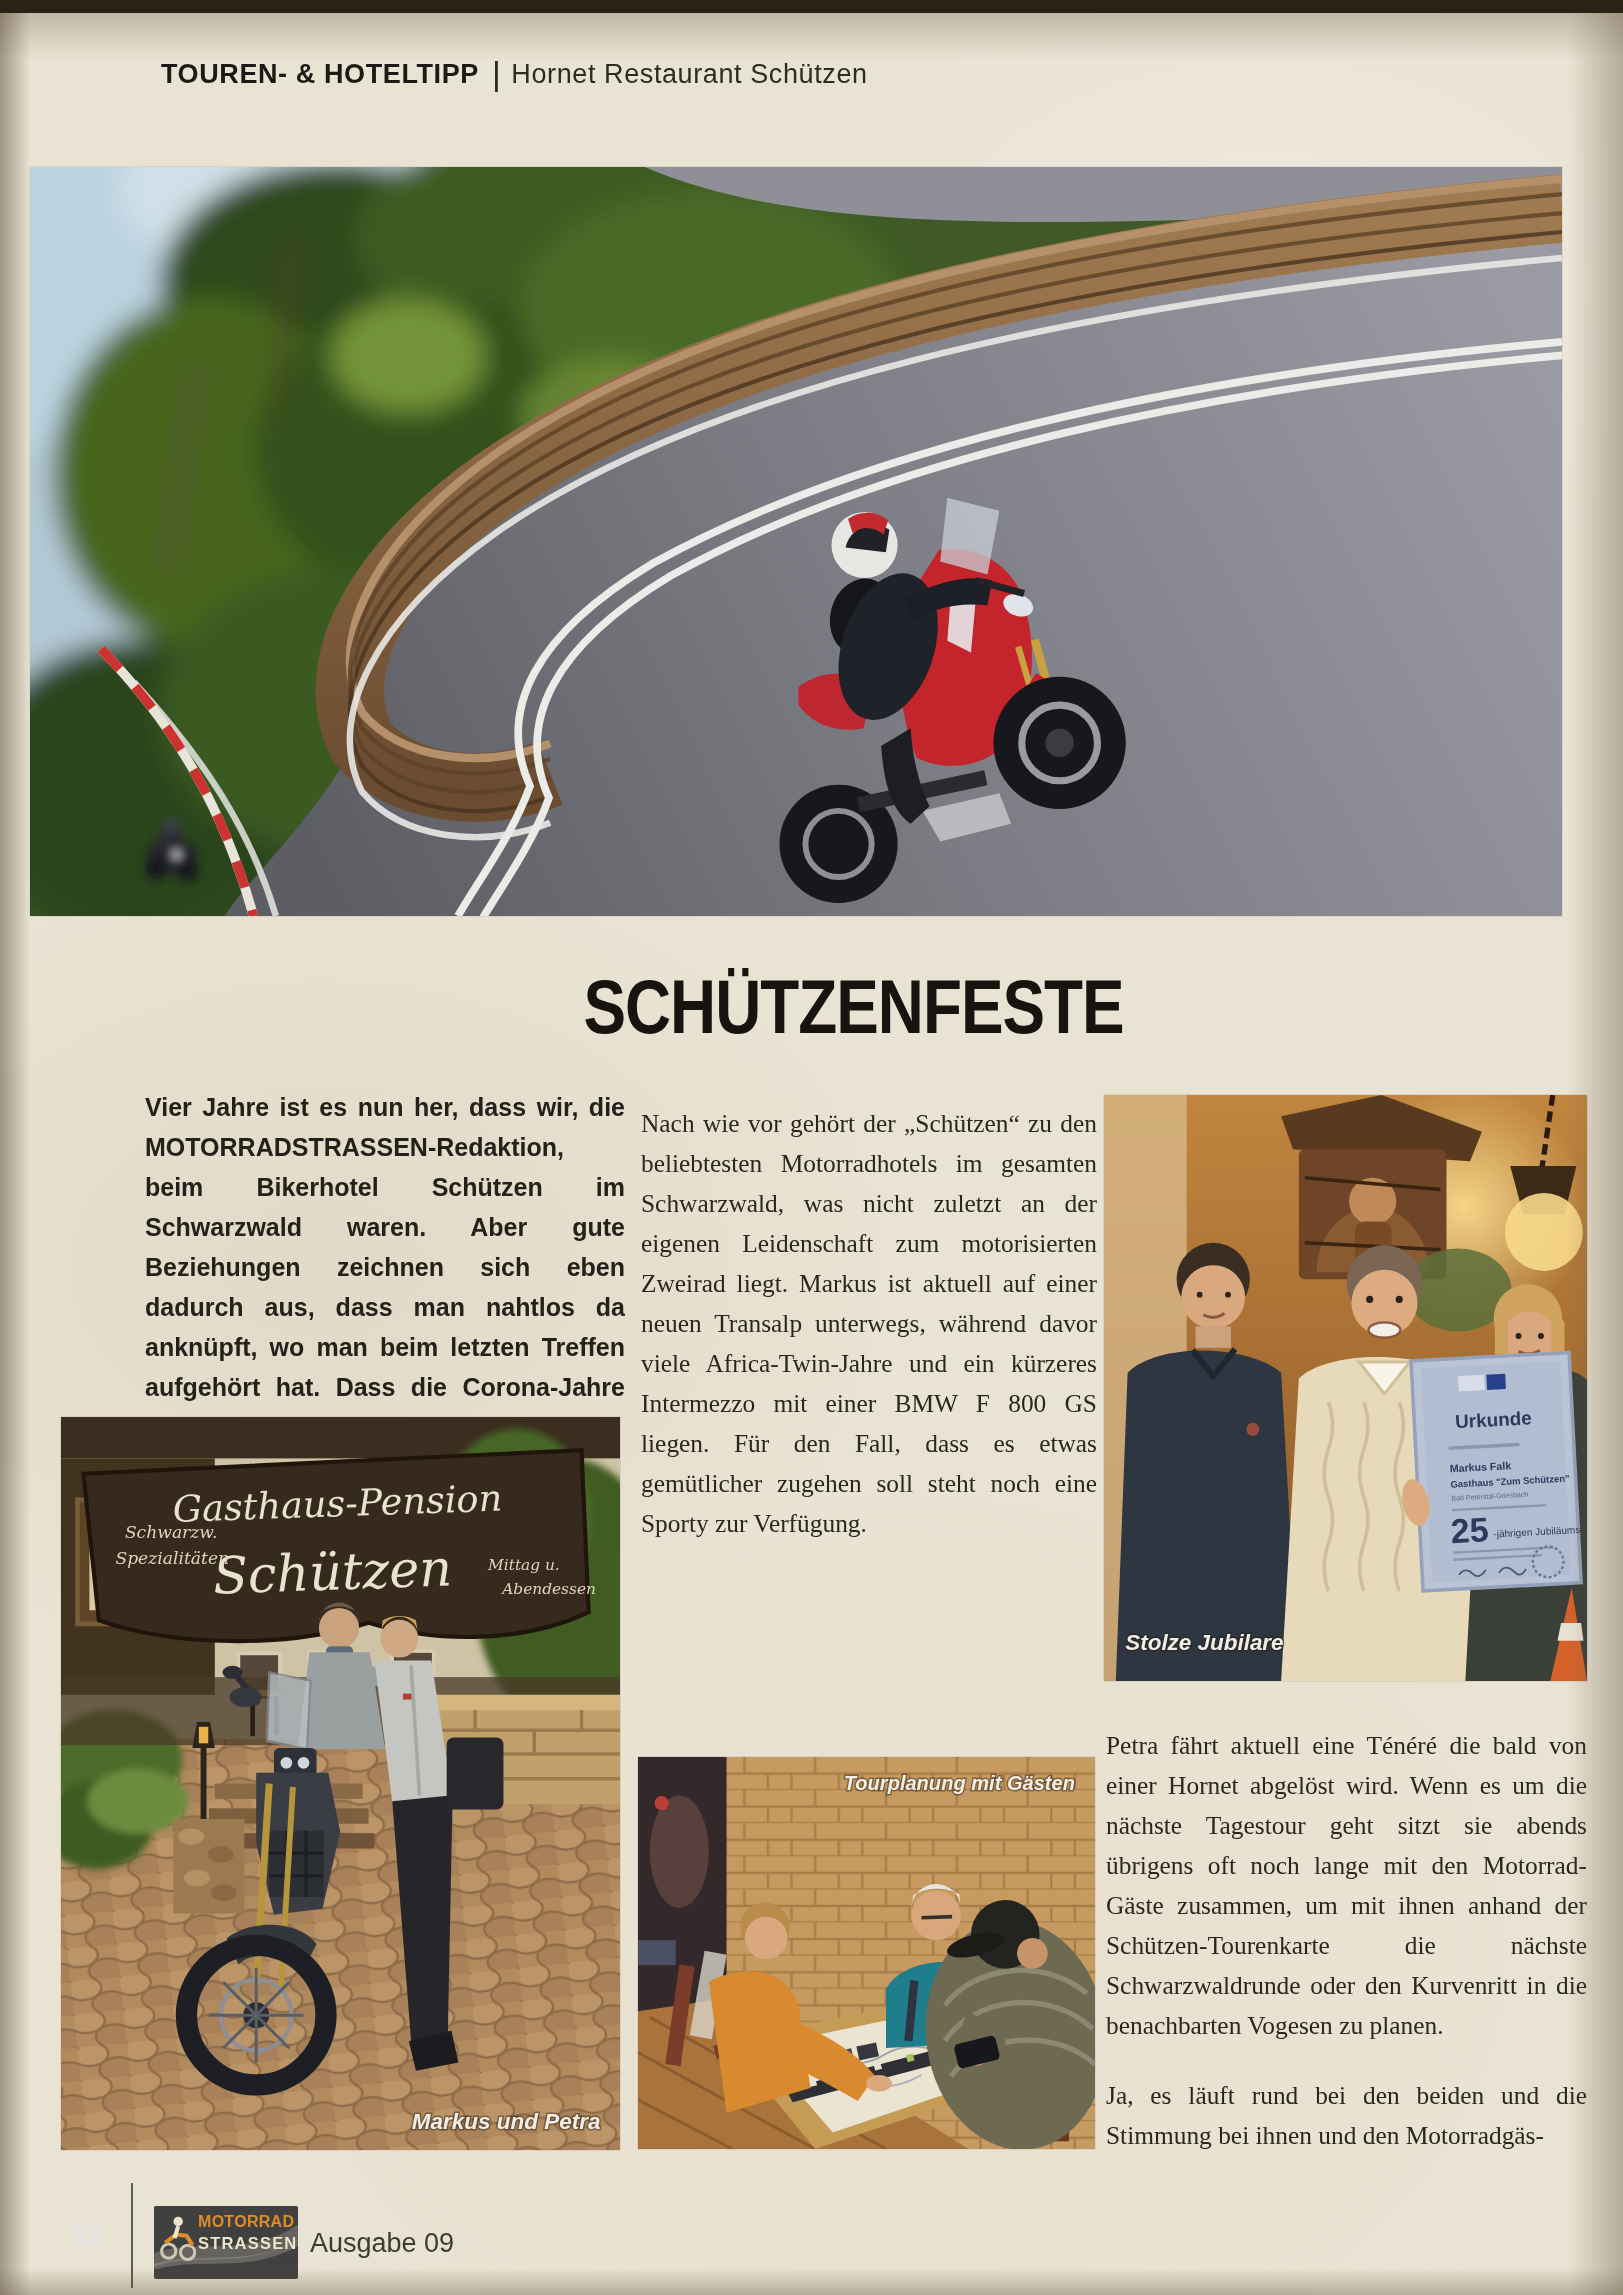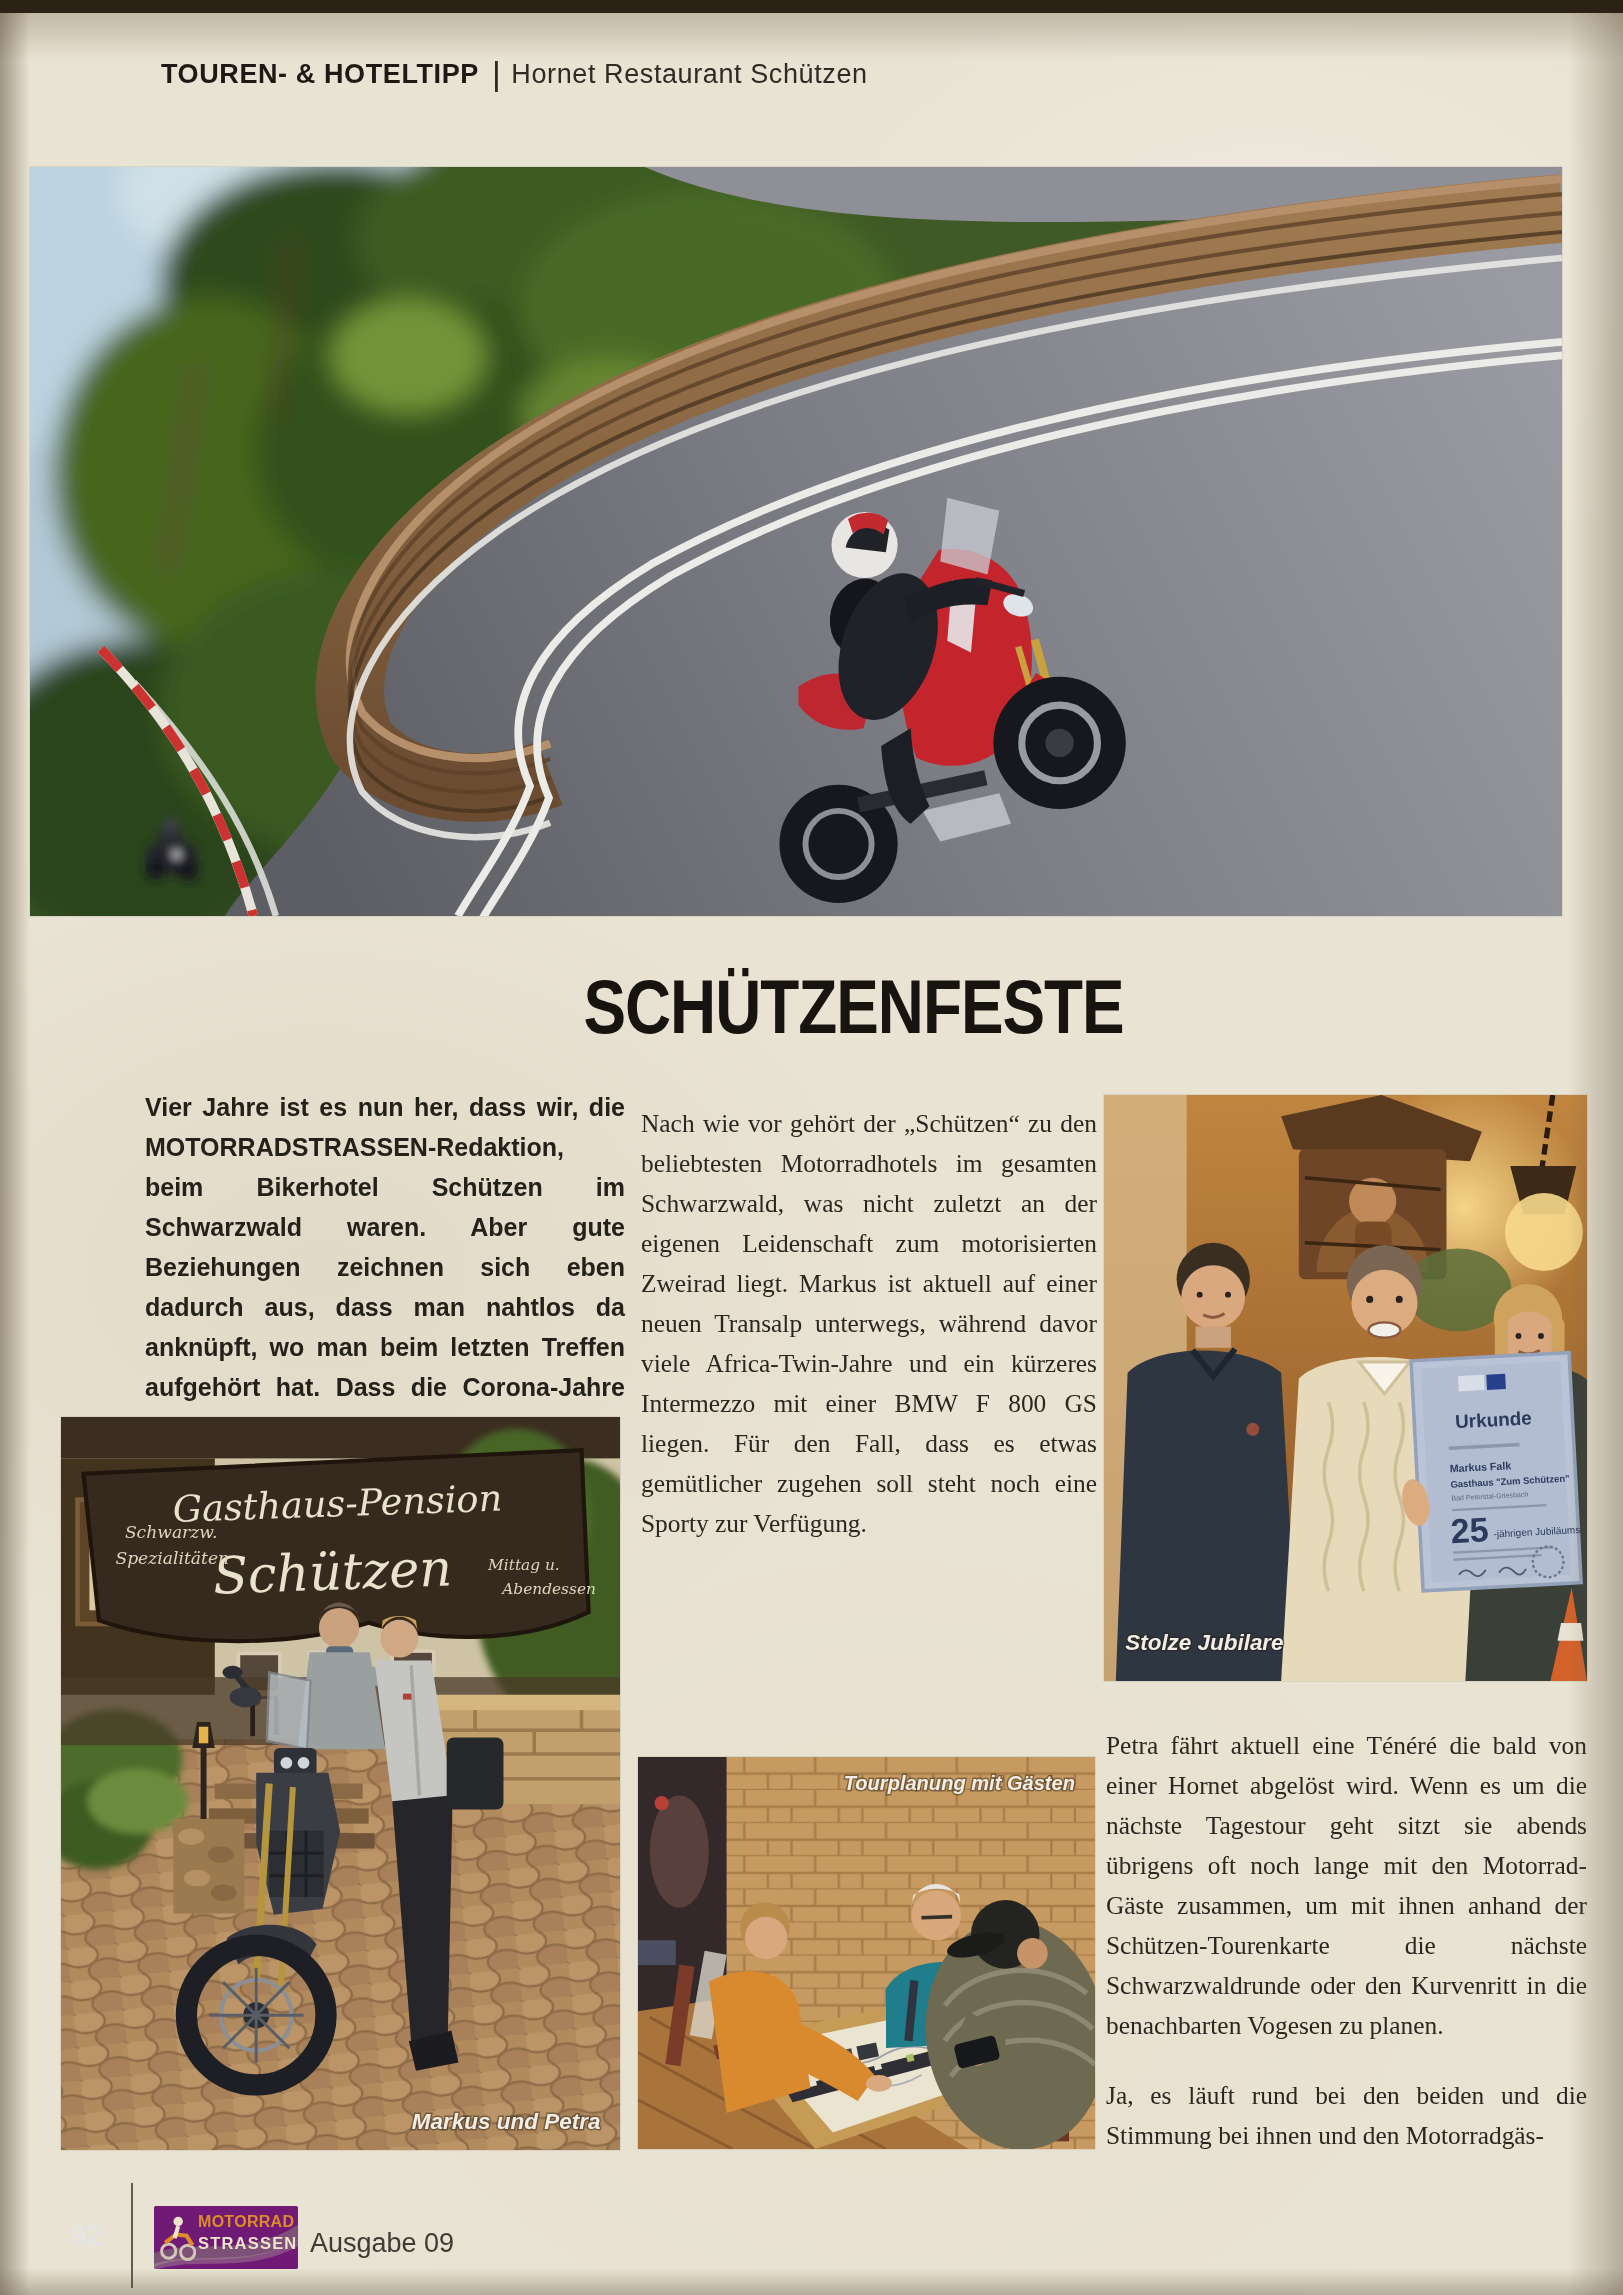--- a/index.html
+++ b/index.html
@@ -44,21 +44,21 @@
   .col2 .serif{margin-top:16px;}
   .col3text{left:1106px;top:1725px;width:481px;}
   .col3text .gap{margin-top:29.6px;}
 
   .leftphoto{left:61px;top:1417px;width:559px;height:733px;}
   .midphoto{left:638px;top:1757px;width:457px;height:392px;}
   .rightphoto{left:1104px;top:1095px;width:483px;height:586px;}
 
   .footer-page{left:70px;top:2217px;font:700 29.6px/35px "Liberation Sans",sans-serif;color:#e5e5e5;}
   .footer-divider{left:131px;top:2183px;width:1.8px;height:105px;background:#5f5b52;}
-  .logo-box{left:154px;top:2206px;width:144px;height:63px;background:#701a75;border-radius:1.8px;overflow:hidden;}
+  .logo-box{left:154px;top:2206px;width:144px;height:73px;background:#404040;border-radius:1.8px;overflow:hidden;}
   .logo-swoosh{position:absolute;left:0;top:0;width:144px;height:63px;}
   .logo-text1{position:absolute;left:44px;top:7px;font:800 16px/17.7px "Liberation Sans",sans-serif;color:#dd8c2a;letter-spacing:0.3px;}
   .logo-text2{position:absolute;left:44px;top:28px;font:800 16.5px/19px "Liberation Sans",sans-serif;color:#ece4cb;letter-spacing:1.2px;}
   .logo-tld{font:700 7.7px "Liberation Sans",sans-serif;color:#b9ab8d;letter-spacing:0;}
   .footer-issue{left:310px;top:2227px;font:400 27px/33px "Liberation Sans",sans-serif;color:#3f3b34;}
 
   svg text{font-family:"Liberation Sans",sans-serif;}
   .cap{font:italic 700 38px "Liberation Sans",sans-serif;fill:#f2eee6;paint-order:stroke;stroke:rgba(40,30,20,.45);stroke-width:5px;}
   .capsm{font:italic 700 34px "Liberation Sans",sans-serif;fill:#f2eee6;paint-order:stroke;stroke:rgba(40,30,20,.45);stroke-width:5px;}
   .signbig{font-family:"DejaVu Serif",serif;font-style:italic;fill:#e9e2cc;}

